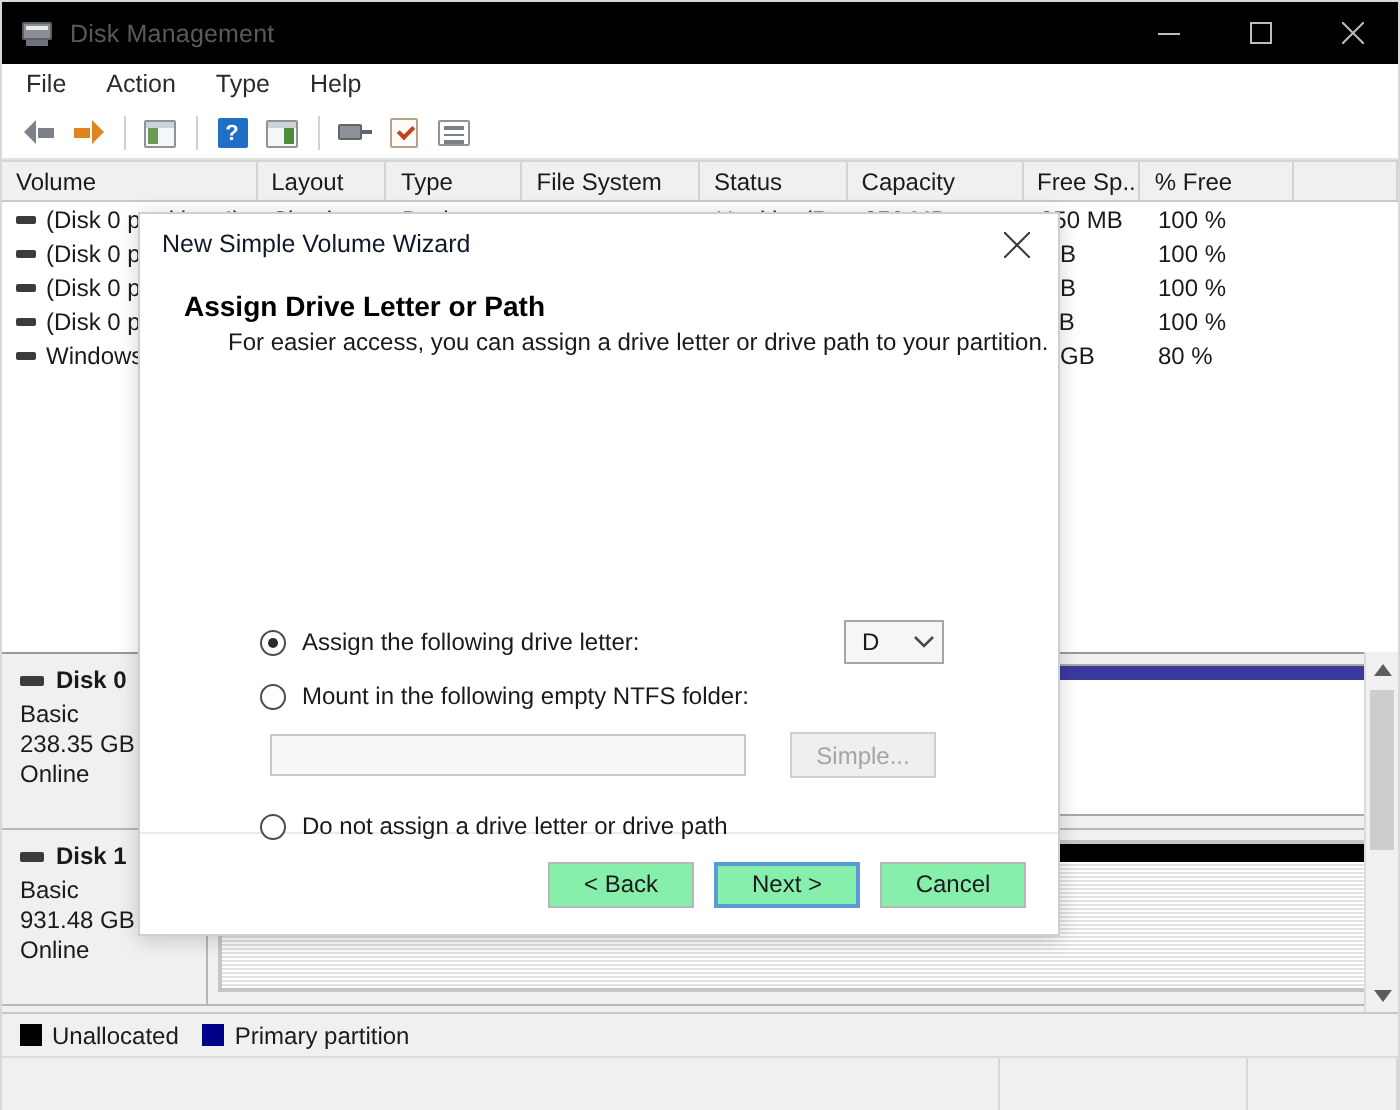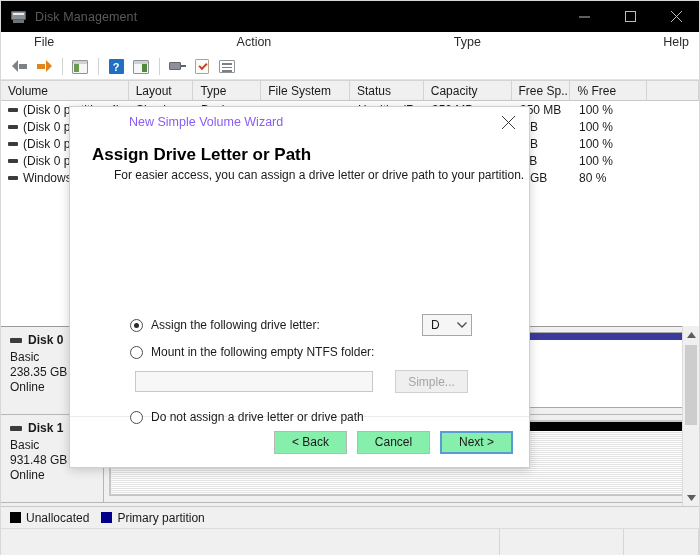--- a/index.html
+++ b/index.html
@@ -60,23 +60,22 @@
     display: flex; align-items: center; justify-content: center;
     color: #bdbdbd;
   }
   .winbtn svg { display: block; }
 
   
   .menubar {
     height: 22px;
     background: #ffffff;
     display: flex; align-items: center;
-    padding-left: 23px;
+    padding-left: 2px;
     border-bottom: 1px solid #ffffff;
-    justify-content: space-between;
   }
   .menu-item {
     padding: 2px 10px 3px 10px;
     font-size: 12.5px; color: #2b2b2b;
   }
 
   
   .toolbar {
     height: 26px;
     background: #ffffff;
@@ -276,32 +275,32 @@
     width: 461px; height: 362px;
     background: #ffffff;
     border: 1px solid #cfcfcf;
     box-shadow: 0 2px 10px rgba(0,0,0,.18);
     display: flex; flex-direction: column;
   }
   .dlg-title {
     height: 30px; display: flex; align-items: center;
     padding-left: 11px; position: relative;
   }
-  .dlg-title .t { font-size: 12.5px; color: #8b5cf6; margin-left: 48px; }
+  .dlg-title .t { font-size: 12.5px; color: #0f172a; }
   .dlg-close {
     position: absolute; right: 0; top: 0;
     width: 42px; height: 30px;
     display: flex; align-items: center; justify-content: center;
     color: #3a3a3a;
   }
   .dlg-head {
     padding: 8px 0 0 22px;
   }
   .dlg-head .h {
-    font-weight: bold; font-size: 17px; color: #000; margin-bottom: 3px;
+    font-weight: bold; font-size: 14px; color: #000; margin-bottom: 3px;
   }
   .dlg-head .sub {
     font-size: 12px; color: #1a1a1a; padding-left: 22px;
   }
   .dlg-body { flex: 1; position: relative; padding: 0 0 0 44px; }
   .opt-row {
     display: flex; align-items: center; margin-bottom: 0;
     font-size: 12px;
     padding-left: 16px;
   }
@@ -636,18 +635,18 @@
 
       <div class="opt-row" style="position:absolute;left:44px;top:228px">
         <span class="radio"></span>
         <span>Do not assign a drive letter or drive path</span>
       </div>
 
     </div>
 
     <div class="dlg-foot">
       <div class="btn">&lt; Back</div>
+      <div class="btn default">Next &gt;</div>
       <div class="btn">Cancel</div>
-      <div class="btn default">Next &gt;</div>
     </div>
   </div>
 
 </div>
 
 </body></html>

